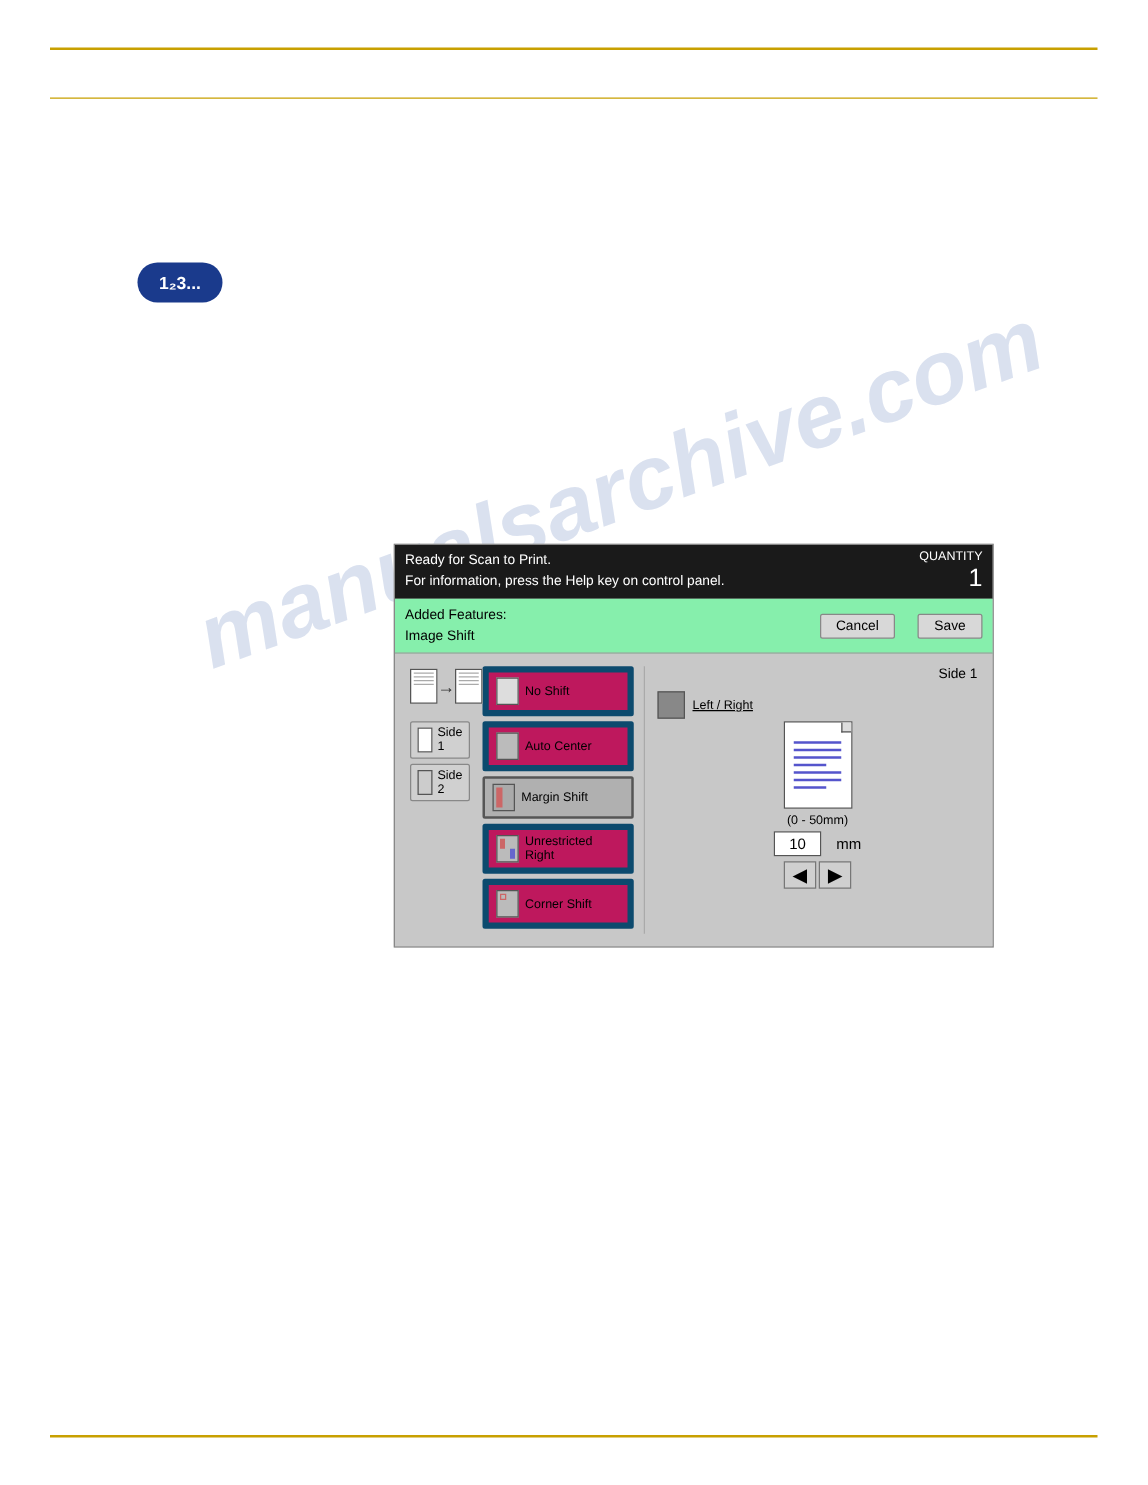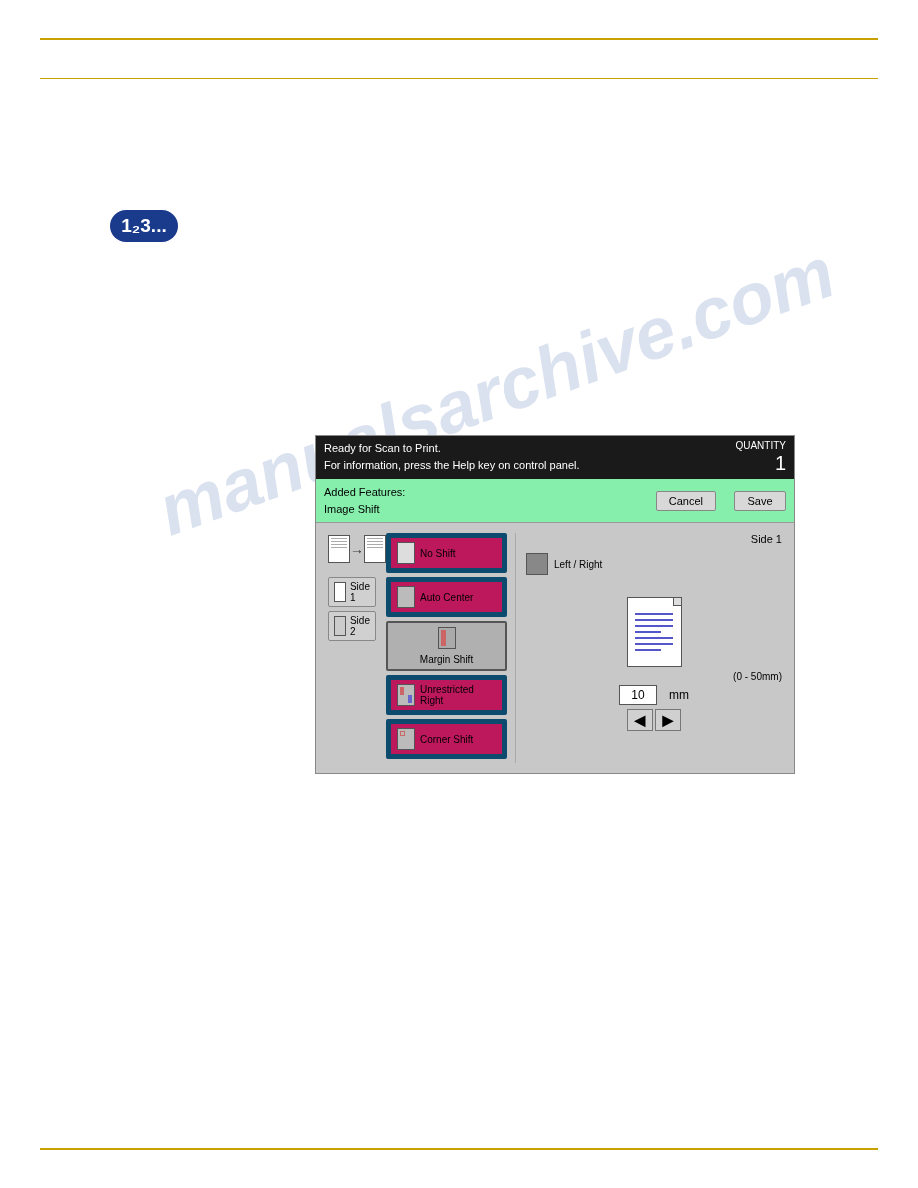--- a/index.html
+++ b/index.html
@@ -49,21 +49,21 @@
       top: 210px;
       left: 110px;
       width: 68px;
       height: 32px;
       background: #1a3a8c;
       border-radius: 16px;
       display: flex;
       align-items: center;
       justify-content: center;
       color: white;
-      font-size: 19px;
+      font-size: 14px;
       font-weight: bold;
     }
 
     
     .watermark {
       position: absolute;
       top: 350px;
       left: 140px;
       font-size: 72px;
       color: rgba(150, 170, 210, 0.35);
@@ -208,21 +208,20 @@
       border: 5px solid #0c4a6e;
       border-radius: 2px;
       padding: 4px 6px;
       cursor: pointer;
       margin-bottom: 4px;
       font-size: 10px;
     }
     .shift-btn.selected {
       background: #b0b0b0;
       border: 2px solid #555;
-      flex-direction: column;
     }
     .shift-btn-icon {
       width: 18px;
       height: 22px;
       border: 1px solid #555;
       background: #ddd;
       position: relative;
       flex-shrink: 0;
     }
 
@@ -236,21 +235,22 @@
       text-align: right;
       font-size: 11px;
       margin-bottom: 8px;
     }
 
     
     .lr-tb-area {
       display: flex;
       flex-direction: column;
       gap: 6px;
-      margin-bottom: 22px;
+      margin-bottom: 2px;
+      text-decoration: underline;
     }
     .lr-tb-item {
       display: flex;
       align-items: center;
       gap: 6px;
       font-size: 10px;
     }
     .gray-box {
       width: 22px;
       height: 22px;
@@ -290,21 +290,21 @@
       right: 0;
       width: 8px;
       height: 8px;
       border-left: 1px solid #555;
       border-bottom: 1px solid #555;
       background: #ddd;
     }
 
     .range-label {
       font-size: 10px;
-      text-align: right;
+      text-align: center;
       margin-bottom: 3px;
     }
     .value-row {
       display: flex;
       align-items: center;
       gap: 12px;
       justify-content: center;
       margin-bottom: 4px;
     }
     .value-box {

